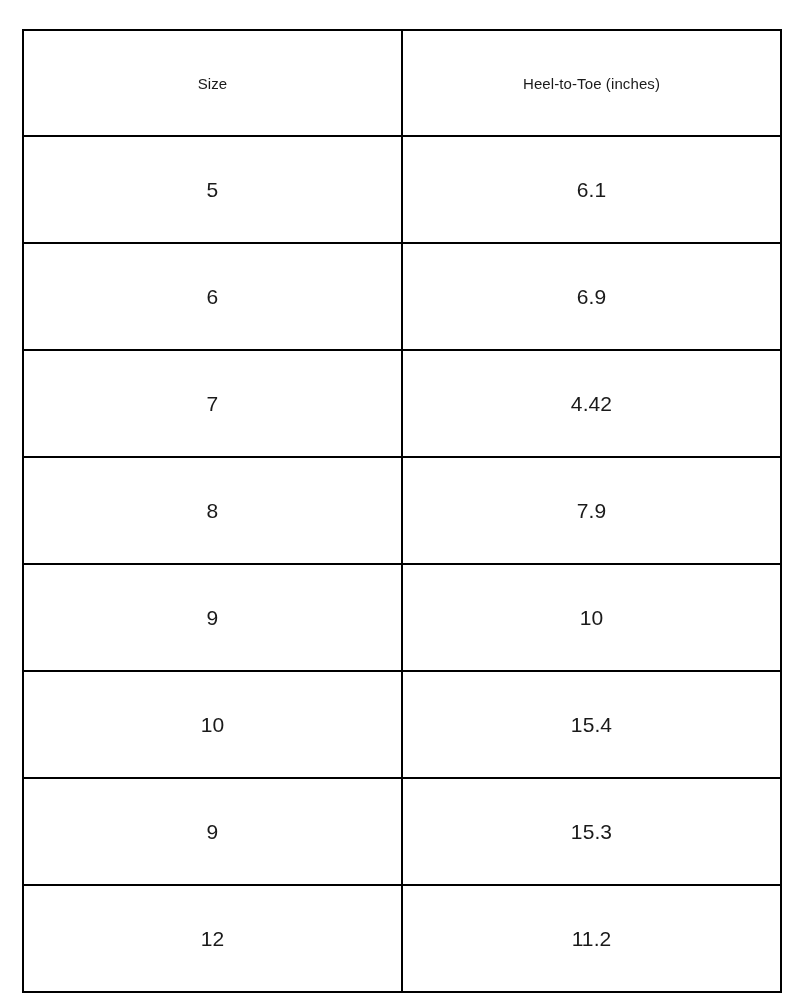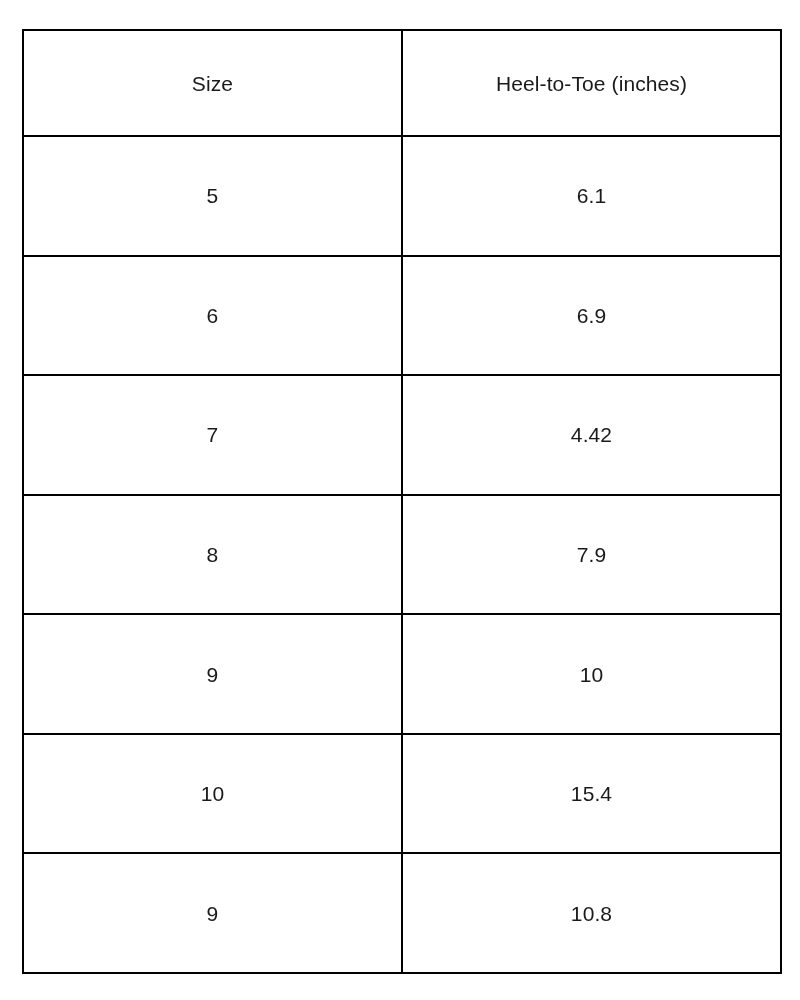--- a/index.html
+++ b/index.html
@@ -43,21 +43,21 @@
     text-align: center;
     vertical-align: middle;
     color: #1a1a1a;
     background: #ffffff;
     padding: 0;
     margin: 0;
   }
 
   .size-table thead th {
     height: 104px;
-    font-size: 21px;
+    font-size: 15px;
     font-weight: 400;
     letter-spacing: 0.1px;
   }
 
   .size-table tbody td {
     height: 105px;
     font-size: 21px;
     font-weight: 400;
     letter-spacing: 0.1px;
   }
@@ -136,19 +136,27 @@
         </td>
         <td>
           <span class="cell-text">15.4</span>
         </td>
       </tr>
       <tr>
         <td>
           <span class="cell-text">9</span>
         </td>
         <td>
-          <span class="cell-text">10.8</span>
+          <span class="cell-text">15.3</span>
+        </td>
+      </tr>
+      <tr>
+        <td>
+          <span class="cell-text">12</span>
+        </td>
+        <td>
+          <span class="cell-text">11.2</span>
         </td>
       </tr>
     </tbody>
   </table>
 
 </div>
 
 </body></html>

